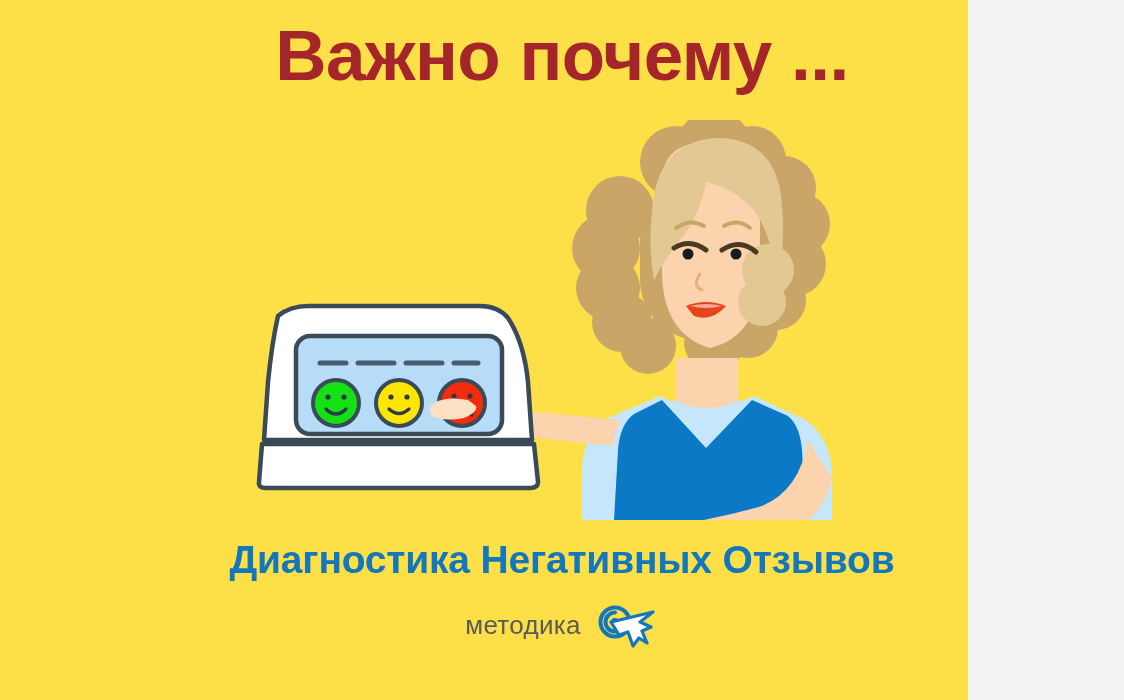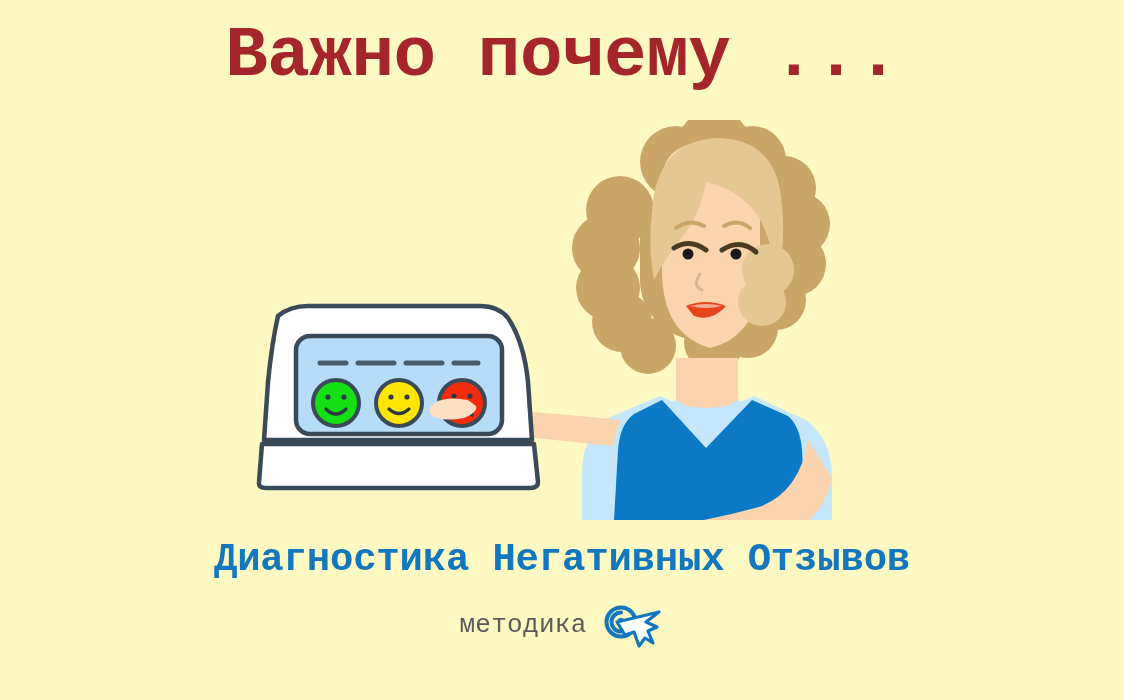--- a/index.html
+++ b/index.html
@@ -5,23 +5,22 @@
   html,body{margin:0;padding:0;}
   body{
     width:1124px;height:700px;
     background:#f2f2f2;
     font-family:"Liberation Sans","DejaVu Sans",sans-serif;
     overflow:hidden;
     position:relative;
   }
   #slide{
     position:absolute;inset:0;
-    width:1124px;height:700px;
-    background:#fef9c3;
-    font-family:Liberation Mono, monospace;
+    width:968px;height:700px;
+    background:#fde047;
   }
   
   #title{
     position:absolute;
     top:18px;left:0;width:1124px;
     text-align:center;
     font-size:71px;
     font-weight:bold;
     color:#a5262a;
     letter-spacing:-0.5px;

